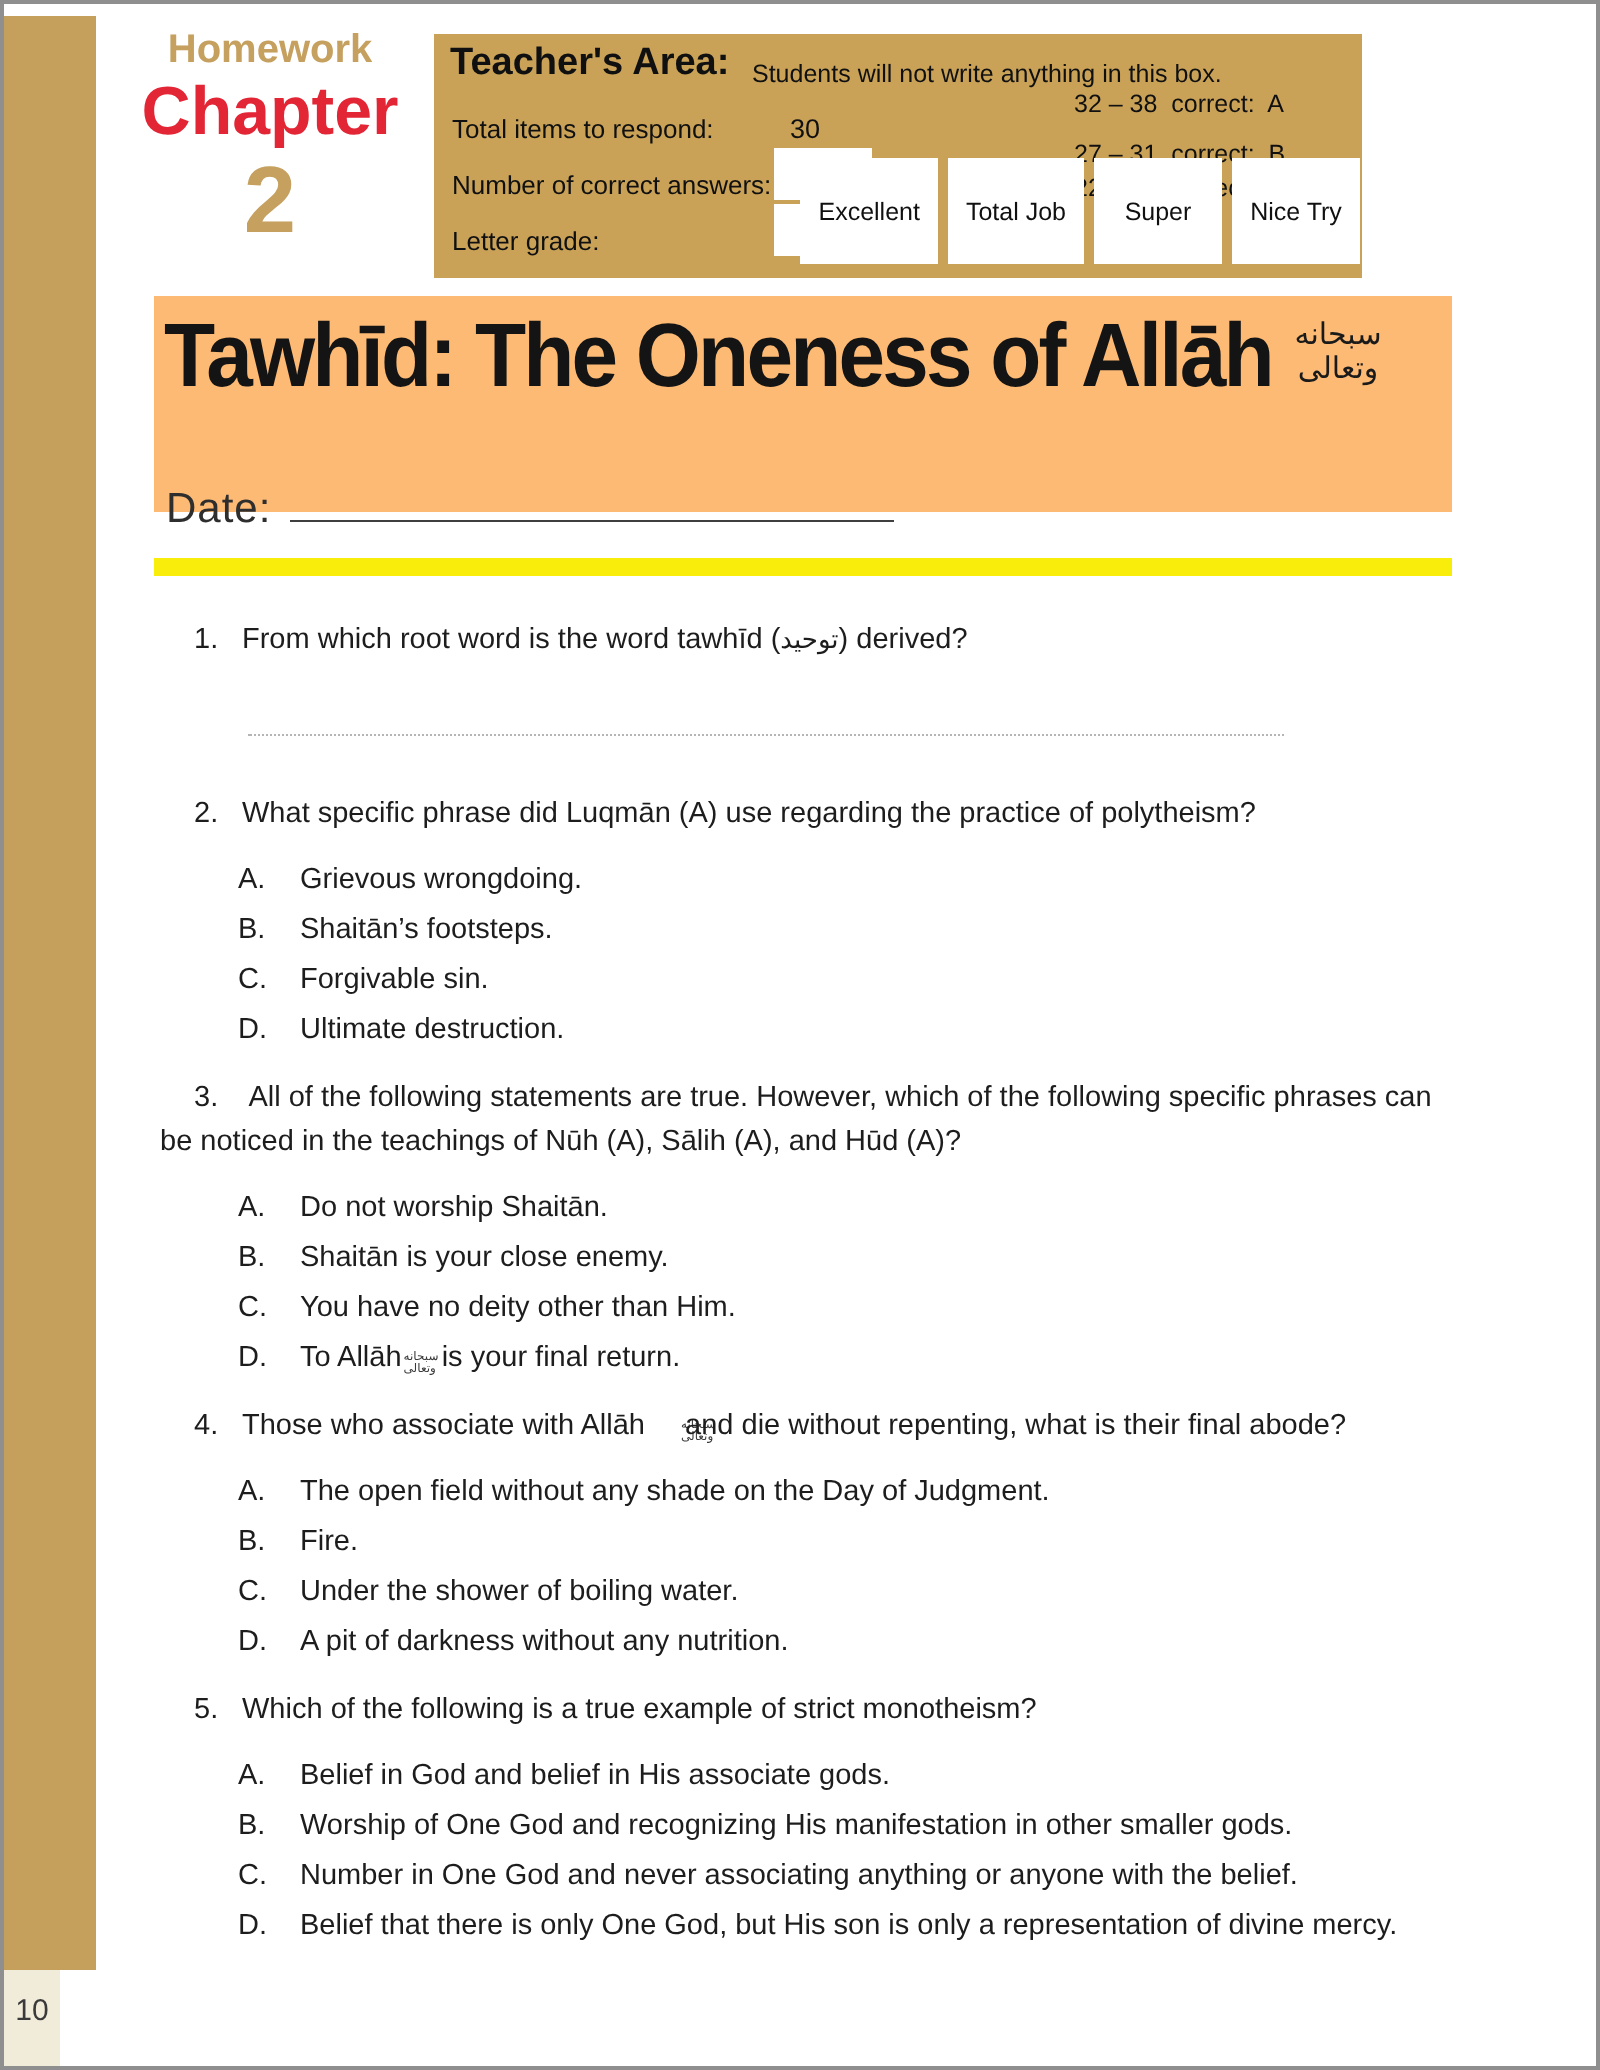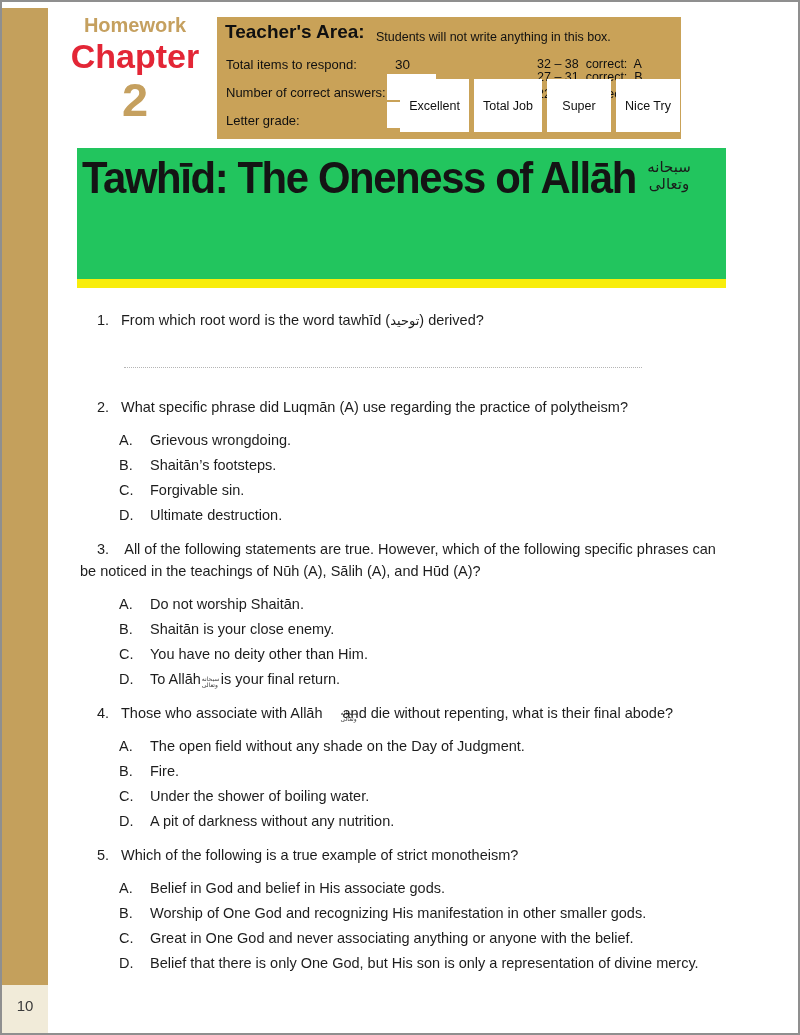--- a/index.html
+++ b/index.html
@@ -3,21 +3,21 @@
 <meta charset="utf-8">
 <style>
   html,body{margin:0;padding:0;background:#ffffff;}
   .page{
     position:relative;width:800px;height:1035px;box-sizing:border-box;
     border:2px solid #8f8f8f;background:#ffffff;overflow:hidden;
     font-family:"Liberation Sans",sans-serif;color:#1d1d1d;
   }
   
   .sidebar{position:absolute;left:0;top:6px;width:46px;height:977px;background:#c4a05c;}
-  .pagenum-block{position:absolute;left:0;top:983px;width:46px;height:50px;background:#f1ebd9;
+  .pagenum-block{position:absolute;left:0;top:983px;width:28px;height:50px;background:#f1ebd9;
     display:flex;justify-content:center;align-items:flex-start;padding-top:12px;box-sizing:border-box;}
   .pagenum{font-size:15px;color:#3a3a3a;}
 
   
   .chapter-block{position:absolute;left:56px;top:12px;width:154px;text-align:center;}
   .chapter-eyebrow{font-size:20px;font-weight:bold;color:#c5a05f;}
   .chapter-word{font-size:34px;font-weight:bold;color:#e32636;line-height:1.05;margin-top:2px;}
   .chapter-num{font-size:47px;font-weight:bold;color:#c5a05f;line-height:1;margin-top:1px;}
 
   
@@ -26,21 +26,21 @@
   .ta-note{position:absolute;left:159px;top:13px;font-size:12.5px;color:#101010;}
   .ta-label{position:absolute;left:9px;font-size:13px;color:#101010;}
   .ta-value{position:absolute;left:178px;top:40px;font-size:13.5px;color:#101010;}
   .ta-box{position:absolute;left:170px;width:49px;height:26px;background:#ffffff;}
   .ta-scale-line{position:absolute;left:320px;font-size:12.5px;color:#101010;white-space:pre;}
   .ta-stickers{position:absolute;right:1px;bottom:7px;display:flex;gap:5px;}
   .sticker{background:#ffffff;height:21px;display:flex;align-items:center;justify-content:center;
     font-size:12.5px;color:#101010;padding:16px 9px;min-width:46px;}
 
   
-  .title-band{position:absolute;left:75px;top:146px;width:649px;height:131px;background:#22c55e;}
+  .title-band{position:absolute;left:75px;top:146px;width:649px;height:108px;background:#fdba74;}
   .main-title{position:absolute;left:5px;top:4px;font-size:45px;font-weight:600;color:#141414;
     letter-spacing:-1.5px;white-space:nowrap;transform:scaleX(0.93);transform-origin:left top;}
   .honorific{position:absolute;left:556px;top:11px;width:72px;text-align:center;
     font-family:"DejaVu Sans",sans-serif;font-size:15px;line-height:17px;color:#1a1a1a;}
   .date-row{position:absolute;left:6px;top:95px;font-size:21px;color:#2e2e2e;letter-spacing:0.5px;}
   .date-line{display:inline-block;width:302px;border-bottom:1.5px solid #3f3f3f;height:17px;margin-left:9px;}
   .yellow-bar{position:absolute;left:75px;top:277px;width:649px;height:9px;background:#f8ed0b;}
 
   
   .questions{position:absolute;left:78px;top:307px;width:650px;font-size:14.5px;color:#1d1d1d;}
@@ -81,38 +81,39 @@
 
     <div class="ta-label" style="top:40px">Total items to respond:</div>
     <div class="ta-value">30</div>
 
     <div class="ta-label" style="top:68px">Number of correct answers:</div>
     <div class="ta-box" style="top:57px"></div>
 
     <div class="ta-label" style="top:96px">Letter grade:</div>
     <div class="ta-box" style="top:85px"></div>
 
-    <div class="ta-scale-line" style="top:40px">32 – 38  correct:  A</div>
+    <div class="ta-scale-line" style="top:28px">32 – 38  correct:  A</div>
     <div class="ta-scale-line" style="top:53px">27 – 31  correct:  B</div>
     <div class="ta-scale-line" style="top:70px">22 – 26  correct:  C</div>
 
     <div class="ta-stickers">
       <div class="sticker">Excellent</div>
       <div class="sticker">Total Job</div>
       <div class="sticker">Super</div>
       <div class="sticker">Nice Try</div>
     </div>
   </div>
 
   <div class="title-band">
     <div class="main-title">Tawhīd: The Oneness of Allāh</div>
     <div class="honorific">
       <div>سبحانه</div>
       <div>وتعالى</div>
     </div>
+    <div class="date-row"><span>Date:</span><span class="date-line"></span></div>
   </div>
   <div class="yellow-bar"></div>
 
   <div class="questions">
       <div class="q">
         <p class="stem"><span class="qnum">1.</span>From which root word is the word tawhīd (<span class="ar">توحيد</span>) derived?</p>
       </div>
       <div class="answer-rule"></div>
       <div class="q">
         <p class="stem"><span class="qnum">2.</span>What specific phrase did Luqmān (A) use regarding the practice of polytheism?</p>
@@ -183,21 +184,21 @@
           <div class="opt">
             <span class="letter">A.</span>
             <span class="otext">Belief in God and belief in His associate gods.</span>
           </div>
           <div class="opt">
             <span class="letter">B.</span>
             <span class="otext">Worship of One God and recognizing His manifestation in other smaller gods.</span>
           </div>
           <div class="opt">
             <span class="letter">C.</span>
-            <span class="otext">Great in One God and never associating anything or anyone with the belief.</span>
+            <span class="otext">Number in One God and never associating anything or anyone with the belief.</span>
           </div>
           <div class="opt">
             <span class="letter">D.</span>
             <span class="otext">Belief that there is only One God, but His son is only a representation of divine mercy.</span>
           </div>
         </div>
       </div>
     </div>
 
 </div>

